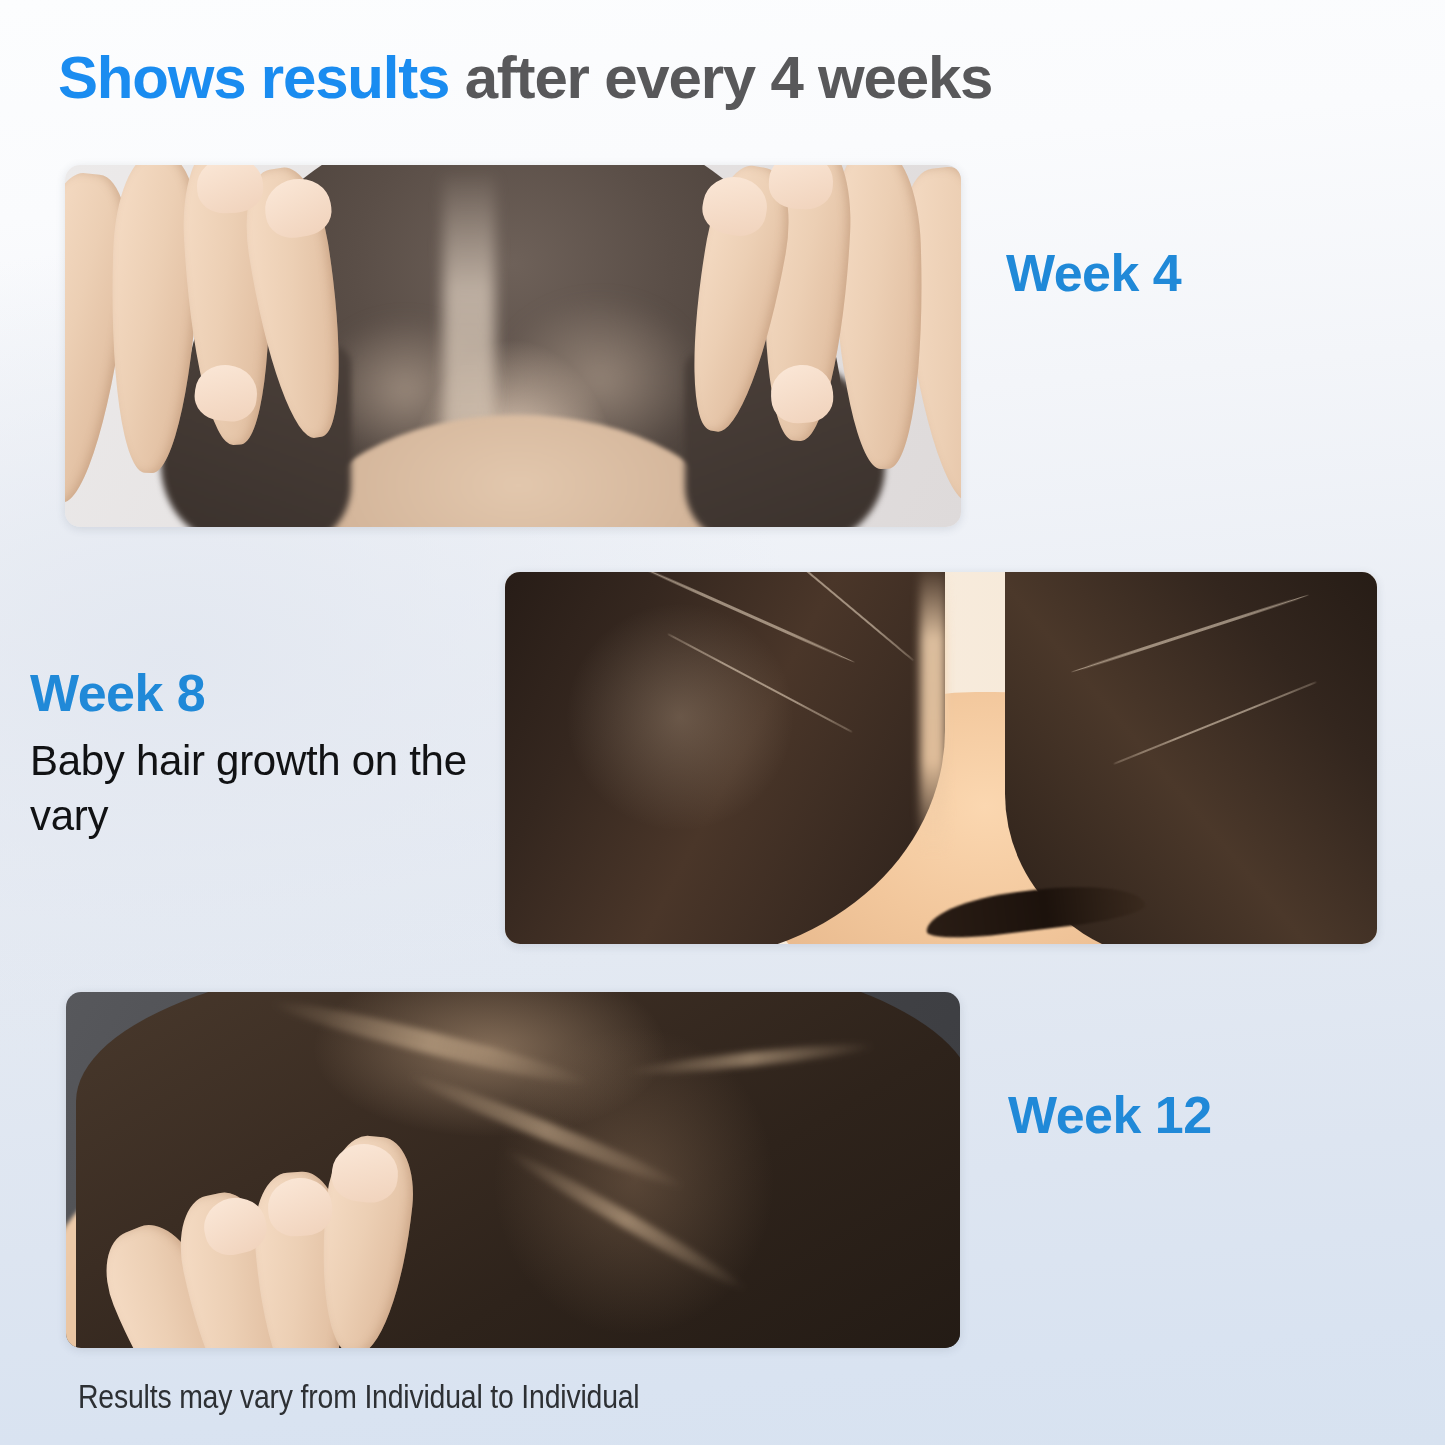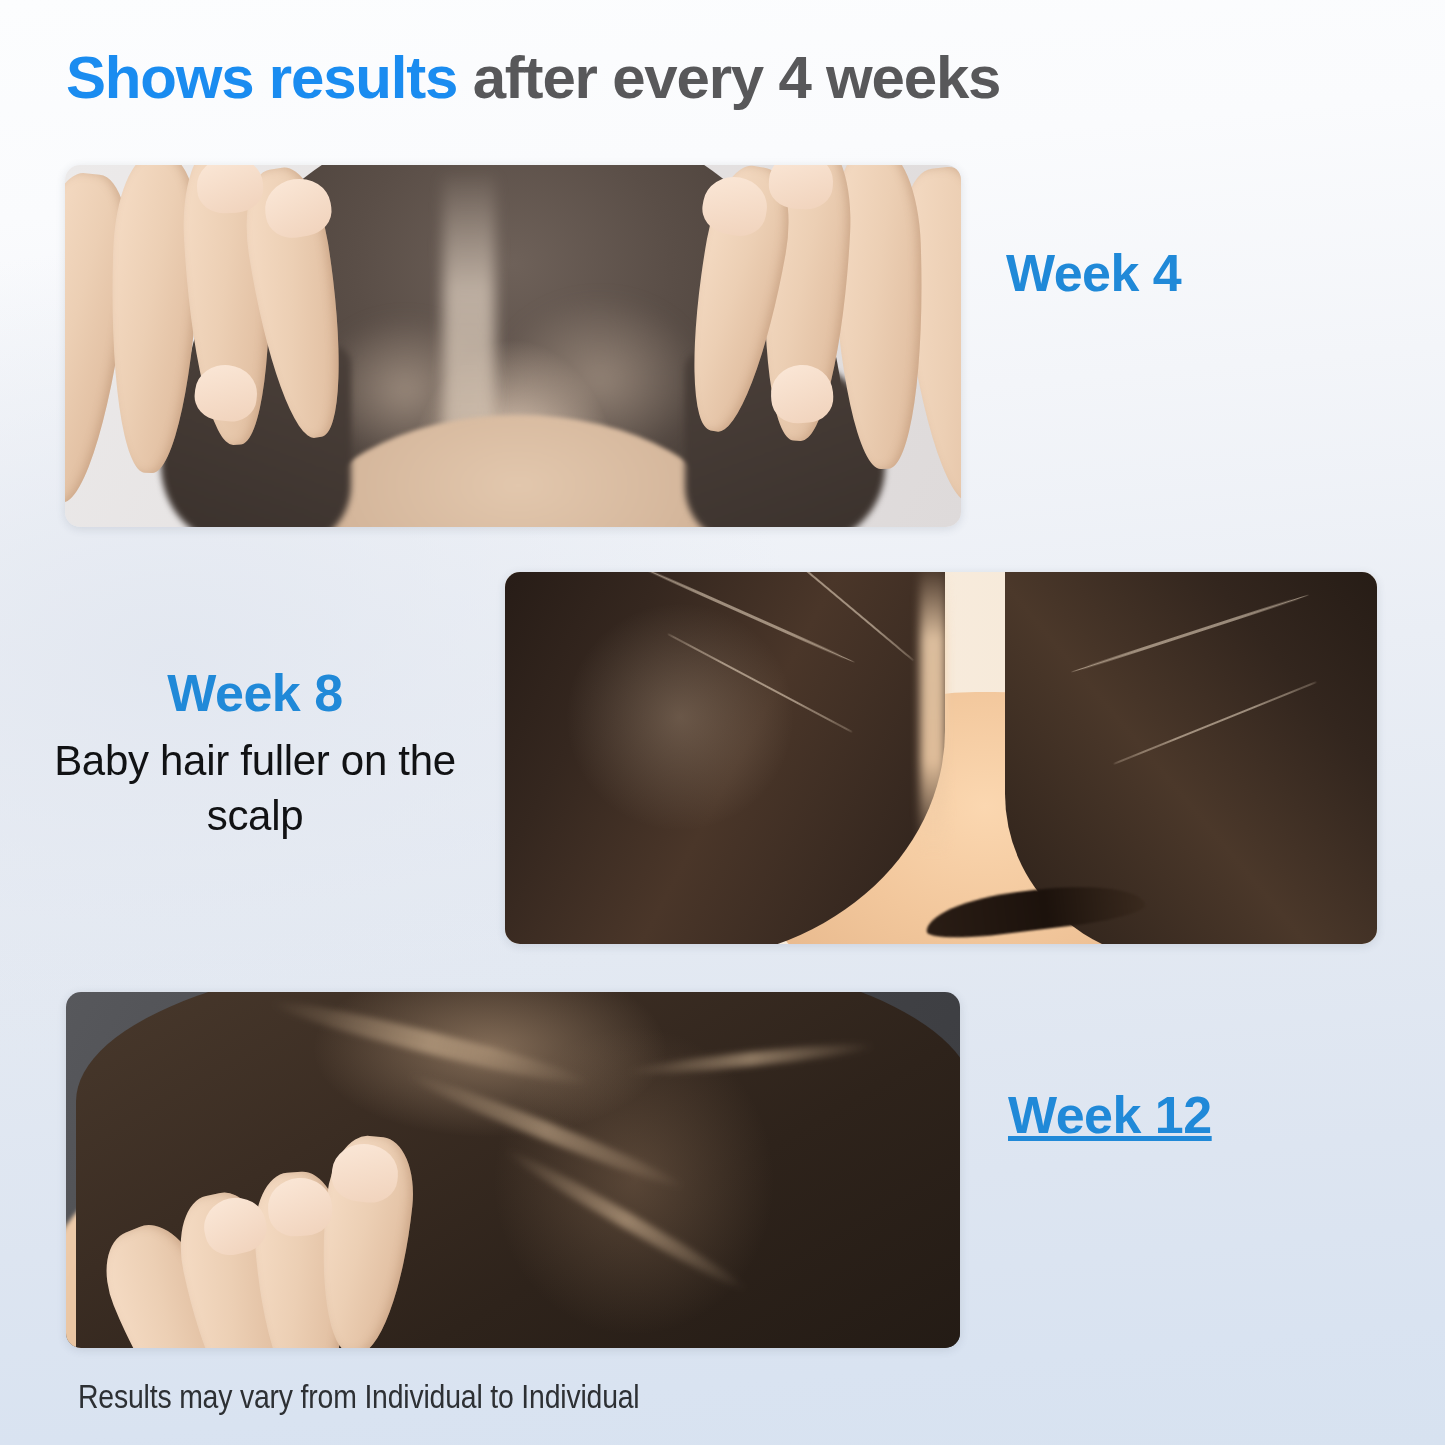--- a/index.html
+++ b/index.html
@@ -17,21 +17,21 @@
         #dde5f1 80%,
         #d9e3f1 92%,
         #d7e2f0 100%);
     position:relative;
     overflow:hidden;
   }
   .stage { position:absolute; inset:0; }
 
   
   .headline {
-    position:absolute; left:66px; top:46px;
+    position:absolute; left:58px; top:46px;
     font-size:60px; font-weight:bold; letter-spacing:-1.2px;
     white-space:nowrap; line-height:1.05;
   }
   .headline .hl-blue { color:#1a8cf0; }
   .headline .hl-gray { color:#58585a; }
 
   
   .photo {
     position:absolute; overflow:hidden; border-radius:15px;
     box-shadow:0 2px 10px rgba(60,70,90,0.14);
@@ -124,24 +124,24 @@
   .p3-shoulder { position:absolute; left:-20px; top:180px; width:200px; height:200px;
     border-radius:60% 40% 20% 20%;
     background:linear-gradient(120deg,#f0cfae 0%,#dfb691 100%); filter:blur(2px); }
 
   
   .caption { position:absolute; }
   .cap-week { font-size:52px; font-weight:bold; color:#2089d8; line-height:1.12; letter-spacing:-0.5px; }
   .cap-desc { font-size:42px; color:#111214; line-height:1.30; letter-spacing:-0.3px; }
   #cap1 { left:1006px; top:244px; width:420px; text-align:left; }
   #cap1 .cap-week { margin-bottom:16px; }
-  #cap2 { left:30px;  top:664px; width:450px; text-align:center; }
+  #cap2 { left:30px;  top:664px; width:450px; text-align:left; }
   #cap2 .cap-week { margin-bottom:12px; }
   #cap3 { left:1008px; top:1086px; width:420px; text-align:left; }
-  #cap3 .cap-week { margin-bottom:20px;text-decoration:underline; }
+  #cap3 .cap-week { margin-bottom:20px; }
 
   
   .disclaimer {
     position:absolute; left:78px; top:1378px; width:870px;
     font-size:33px; color:#2d3034; letter-spacing:-0.2px;
     transform:scaleX(0.86); transform-origin:left center;
     white-space:nowrap;
   }
 </style>
 </head>
@@ -225,21 +225,21 @@
       </div>
     </div>
   </div>
 
   <div class="caption" id="cap1">
     <div class="cap-week">Week 4</div>
   </div>
 
   <div class="caption" id="cap2">
     <div class="cap-week">Week 8</div>
-    <div class="cap-desc">Baby hair fuller on the scalp</div>
+    <div class="cap-desc">Baby hair growth on the vary</div>
   </div>
 
   <div class="caption" id="cap3">
     <div class="cap-week">Week 12</div>
   </div>
 
   <div class="disclaimer">Results may vary from Individual to Individual</div>
 
 </div>
 

